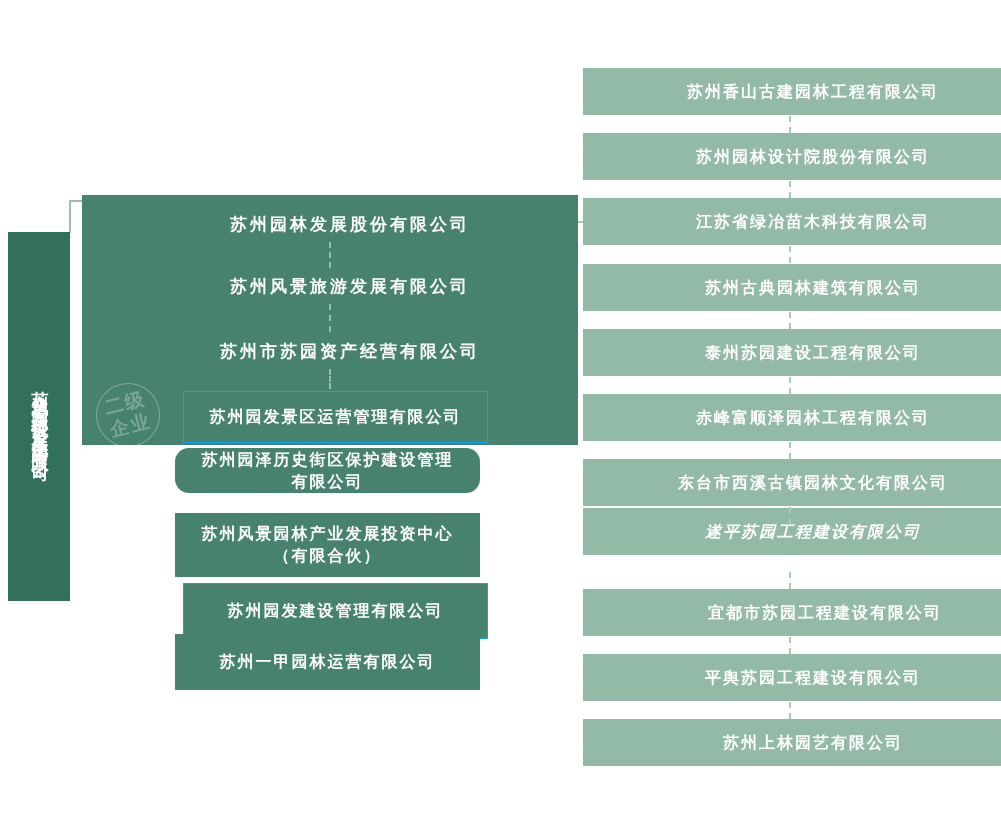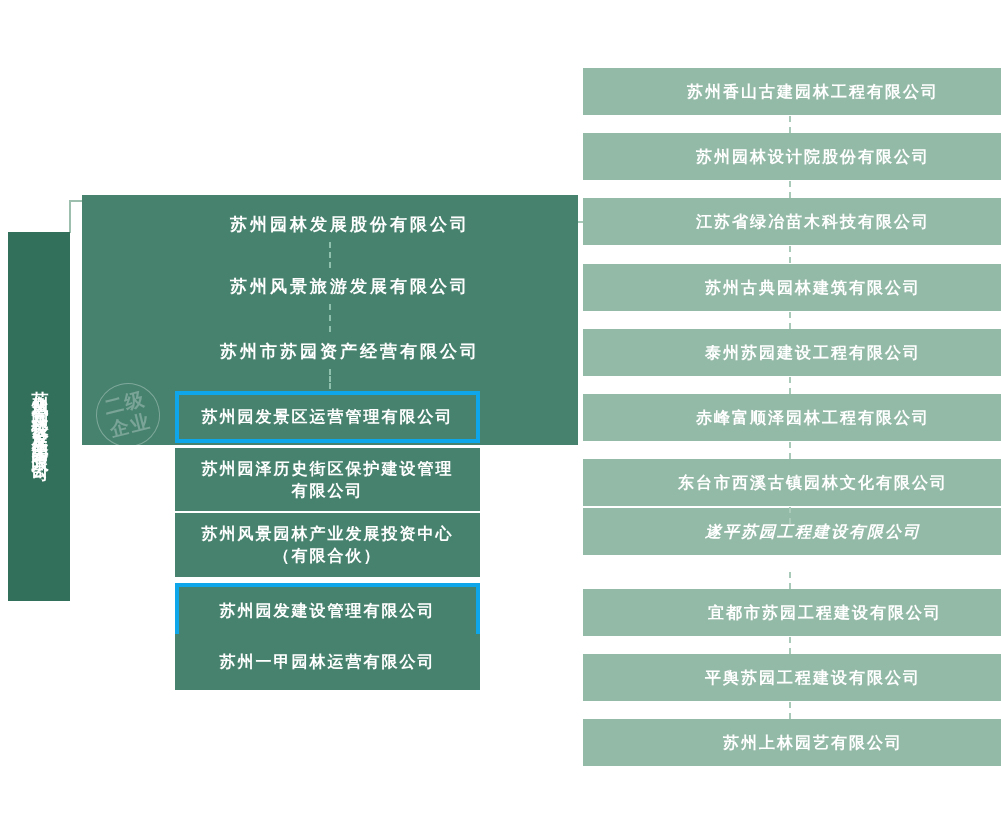--- a/index.html
+++ b/index.html
@@ -19,21 +19,21 @@
     font-size:17px; letter-spacing:5px;
   }
   
   .main-block {
     position:absolute; left:82px; top:195px; width:496px; height:250px;
     background:#47826f;
   }
   .mid-row-wide { left:82px; width:536px; height:56px; font-size:17px; letter-spacing:3px; }
   .mid-row-narrow { left:175px; width:305px; font-size:16px; letter-spacing:2px; background:#47826f; }
   .on-block { background:transparent; }
-  .outlined { border:4px solid #0ea5e9; }
+  .outlined { border:1px solid #0ea5e9;margin-left:8px; }
   
   .right-box {
     left:583px; width:460px; height:47px; background:#93b9a7;
     font-size:16px; letter-spacing:2px;
   }
   
   .vdash {
     position:absolute; width:0; border-left:2px dashed #a9c9b9;
   }
   .vdash-mid { border-left:2px dashed #8fc0ae; }
@@ -68,21 +68,21 @@
 
   <div class="watermark">
     <span>二级
 企业</span>
   </div>
 
   <div class="box mid-row-wide on-block" style="top:197px;">苏州园林发展股份有限公司</div>
   <div class="box mid-row-wide on-block" style="top:259px;">苏州风景旅游发展有限公司</div>
   <div class="box mid-row-wide on-block" style="top:324px;">苏州市苏园资产经营有限公司</div>
   <div class="box mid-row-narrow on-block outlined" style="top:391px; height:52px; background:transparent;">苏州园发景区运营管理有限公司</div>
-  <div class="box mid-row-narrow" style="top:448px; height:63px;">苏州园泽历史街区保护建设管理
+  <div class="box mid-row-narrow" style="top:448px; height:45px;border-radius:14px;">苏州园泽历史街区保护建设管理
 有限公司</div>
   <div class="box mid-row-narrow" style="top:513px; height:64px;">苏州风景园林产业发展投资中心
 （有限合伙）</div>
   <div class="box mid-row-narrow outlined" style="top:583px; height:56px;">苏州园发建设管理有限公司</div>
   <div class="box mid-row-narrow" style="top:634px; height:56px;">苏州一甲园林运营有限公司</div>
 
   <div class="vdash vdash-mid" style="left:329px; top:242px; height:26px;"></div>
   <div class="vdash vdash-mid" style="left:329px; top:304px; height:28px;"></div>
   <div class="vdash vdash-mid" style="left:329px; top:369px; height:20px;"></div>
 

